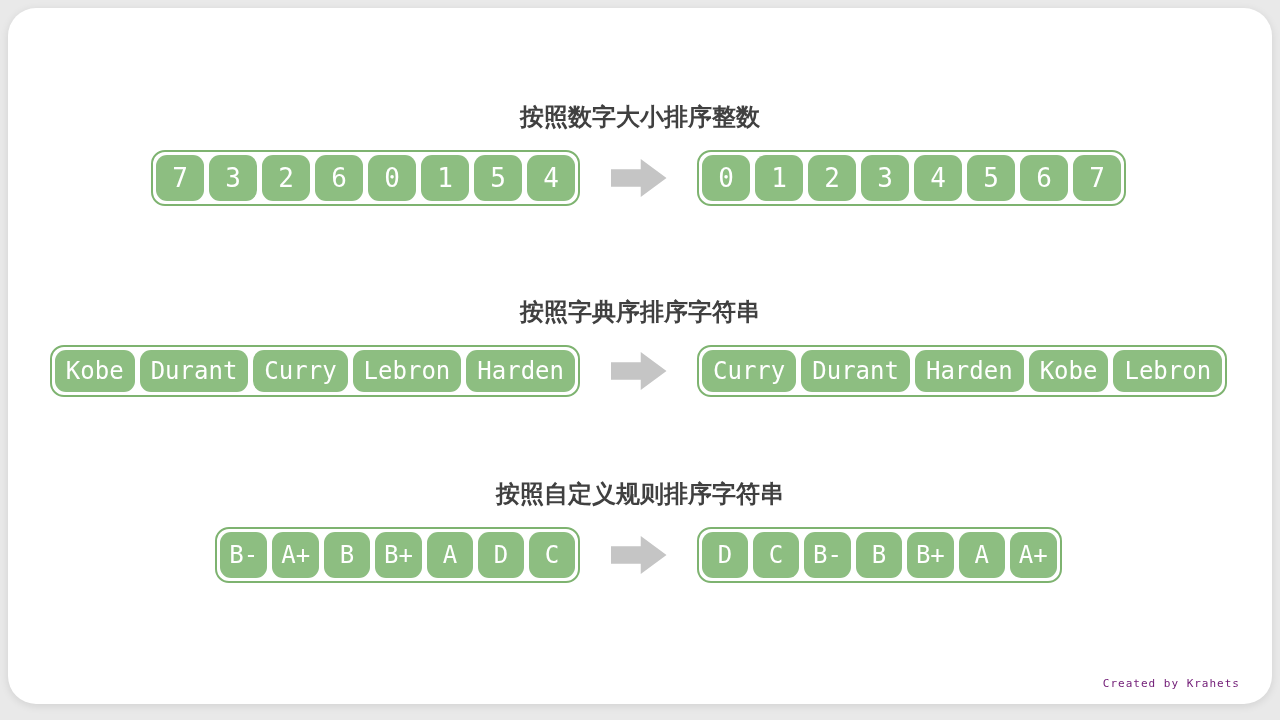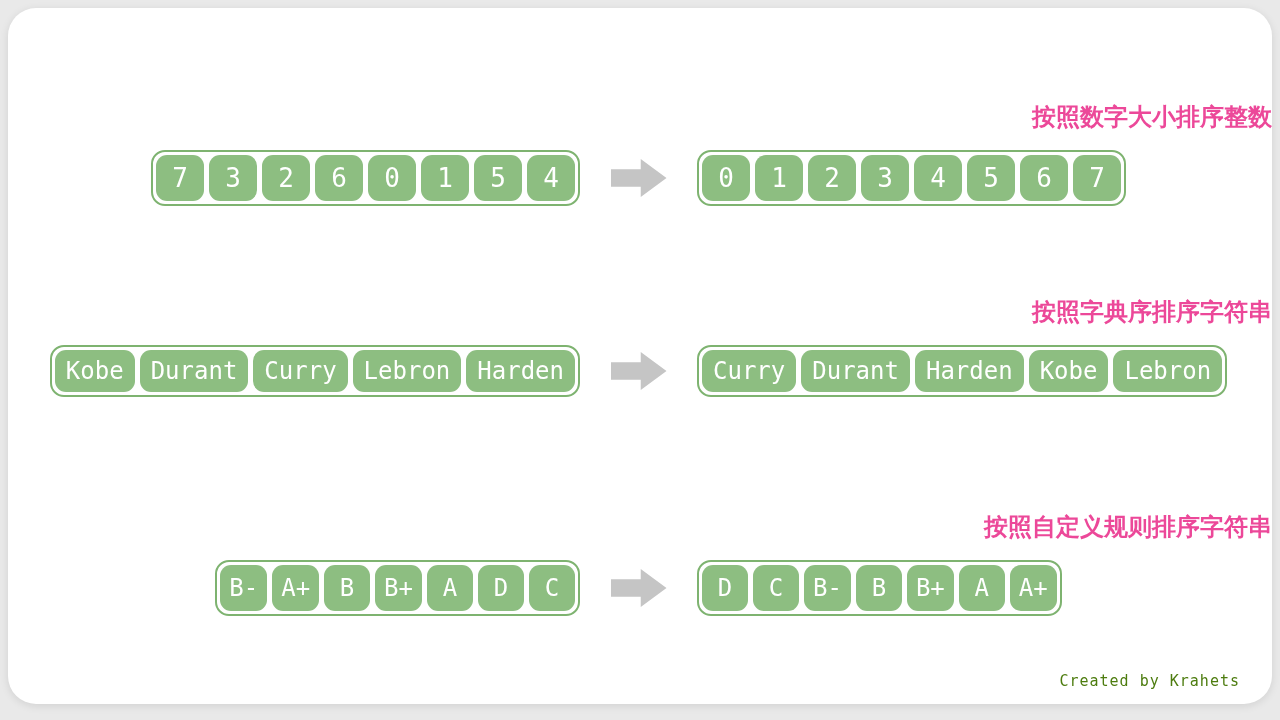--- a/index.html
+++ b/index.html
@@ -26,26 +26,26 @@
     border-radius: 28px;
     box-shadow: 0 2px 8px rgba(0,0,0,0.10);
   }
   .sort-section {
     position: absolute;
     left: 0;
     width: 100%;
   }
   .row-pos-0 { top: 92px; }
   .row-pos-1 { top: 287px; }
-  .row-pos-2 { top: 469px; margin-top: 33px; }
+  .row-pos-2 { top: 469px; }
   .row-title {
-    text-align: right;
+    text-align: center;
     font-size: 24px;
     font-weight: bold;
-    color: #ec4899;
+    color: #404040;
     line-height: 34px;
     height: 34px;
   }
   .row-body {
     margin-top: 16px;
     display: grid;
     grid-template-columns: 572px 117px auto;
     align-items: center;
   }
   .cell-left  { display: flex; justify-content: flex-end; }
@@ -82,23 +82,23 @@
     width: 56px;
     height: 38px;
     background: #c5c5c5;
     clip-path: polygon(0% 27%, 54% 27%, 54% 0%, 100% 50%, 54% 100%, 54% 73%, 0% 73%);
   }
   .credit {
     position: absolute;
     right: 32px;
     bottom: 14px;
     font-family: "DejaVu Sans Mono", monospace;
-    font-size: 15px;
+    font-size: 11px;
     letter-spacing: 1px;
-    color: #4d7c0f;
+    color: #701a75;
   }
 </style>
 </head>
 <body>
 
 <div class="page">
   <div class="card">
     <div id="rows">
   <div class="sort-section row-pos-0 row-kind-0">
     <div class="row-title">按照数字大小排序整数</div>

